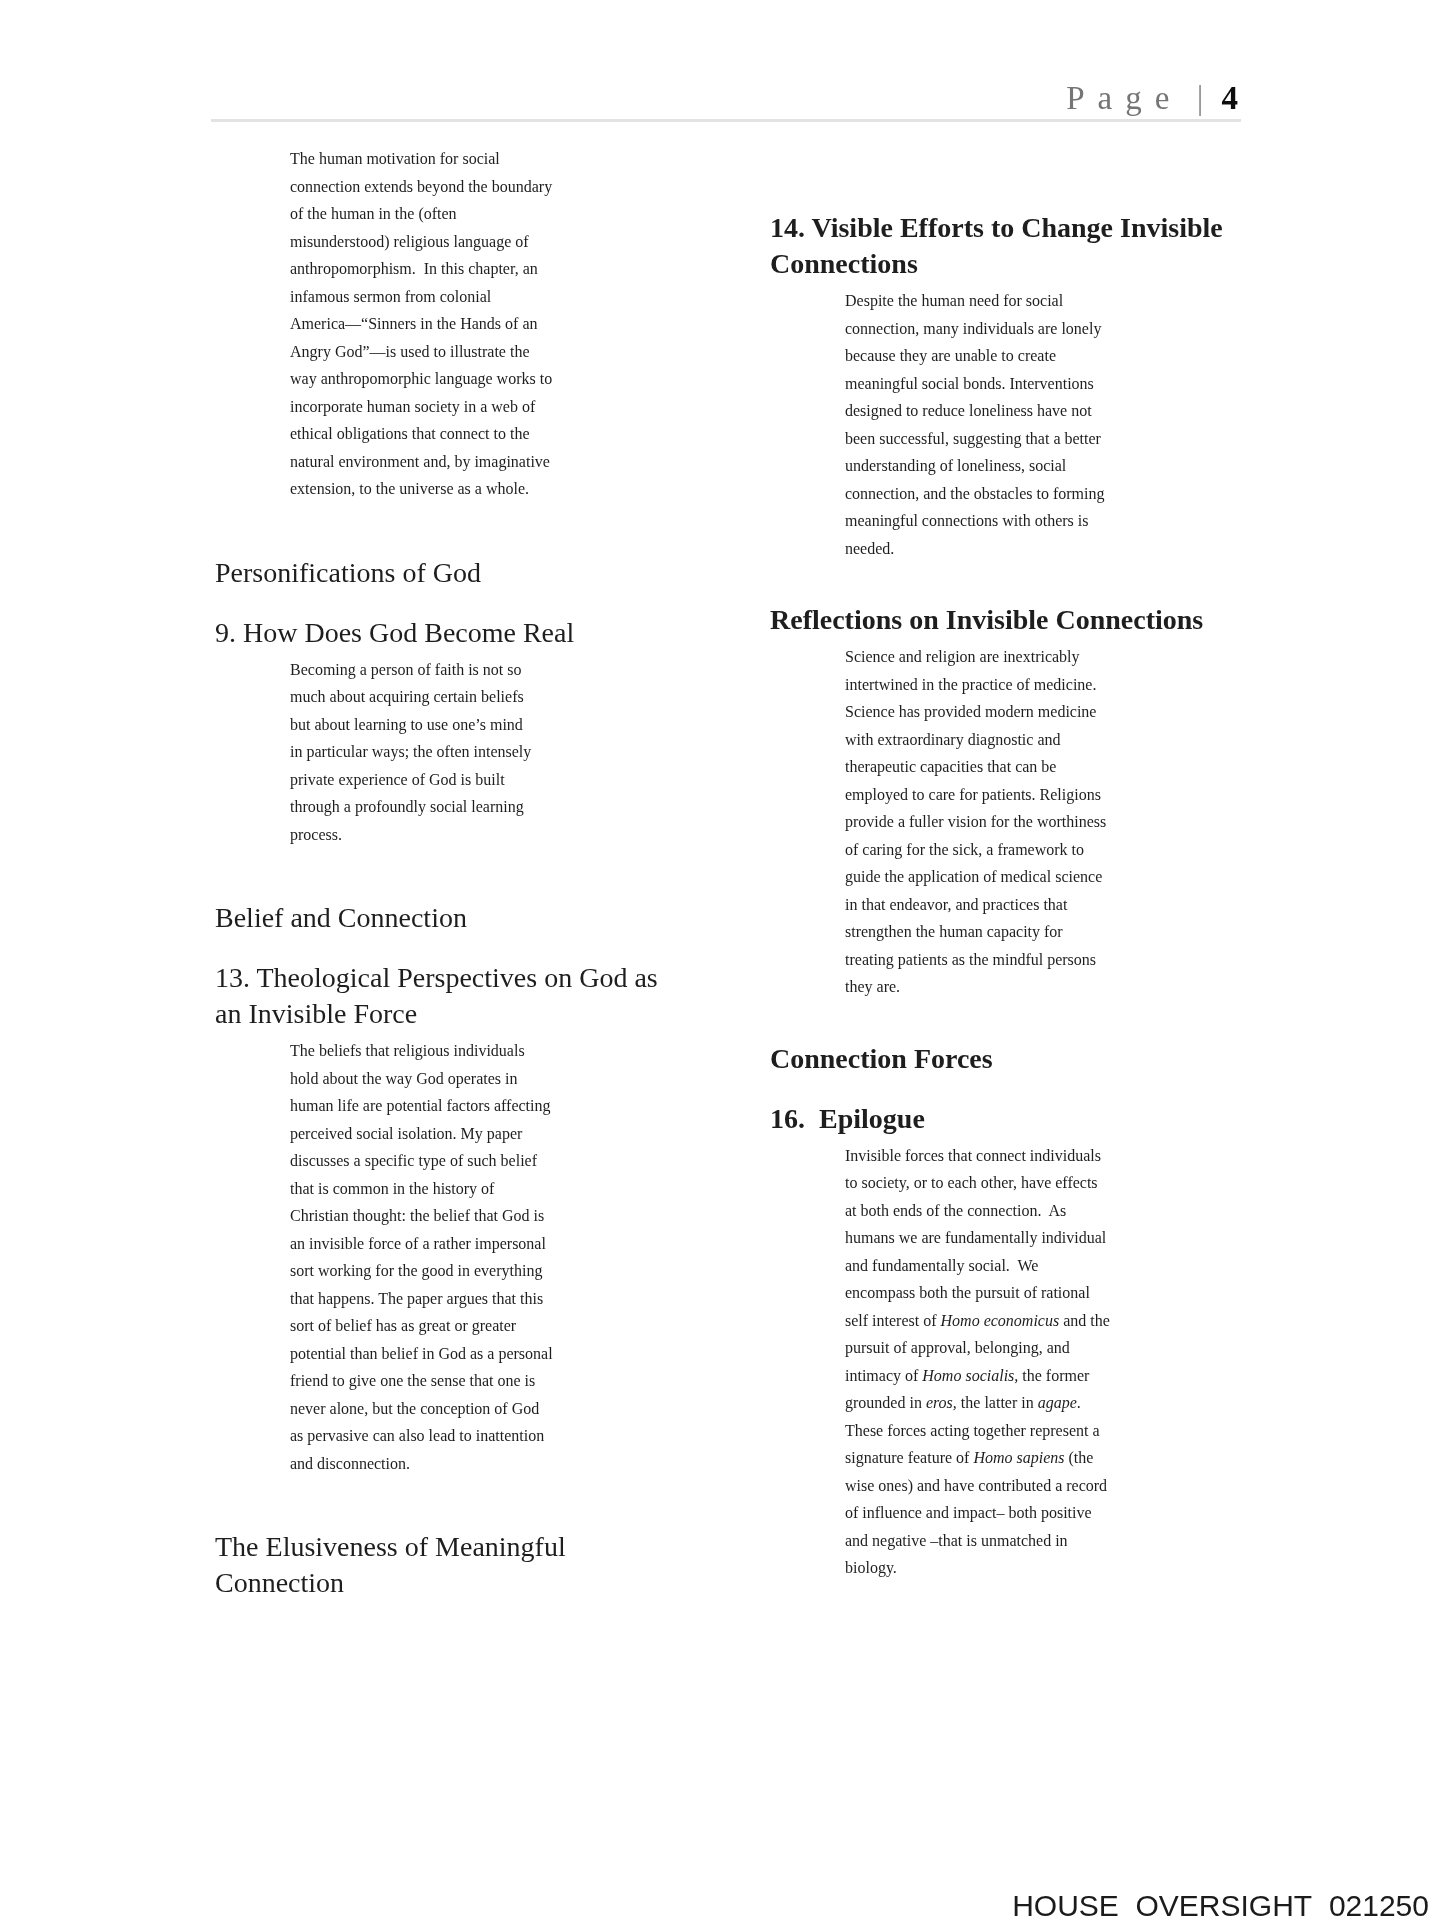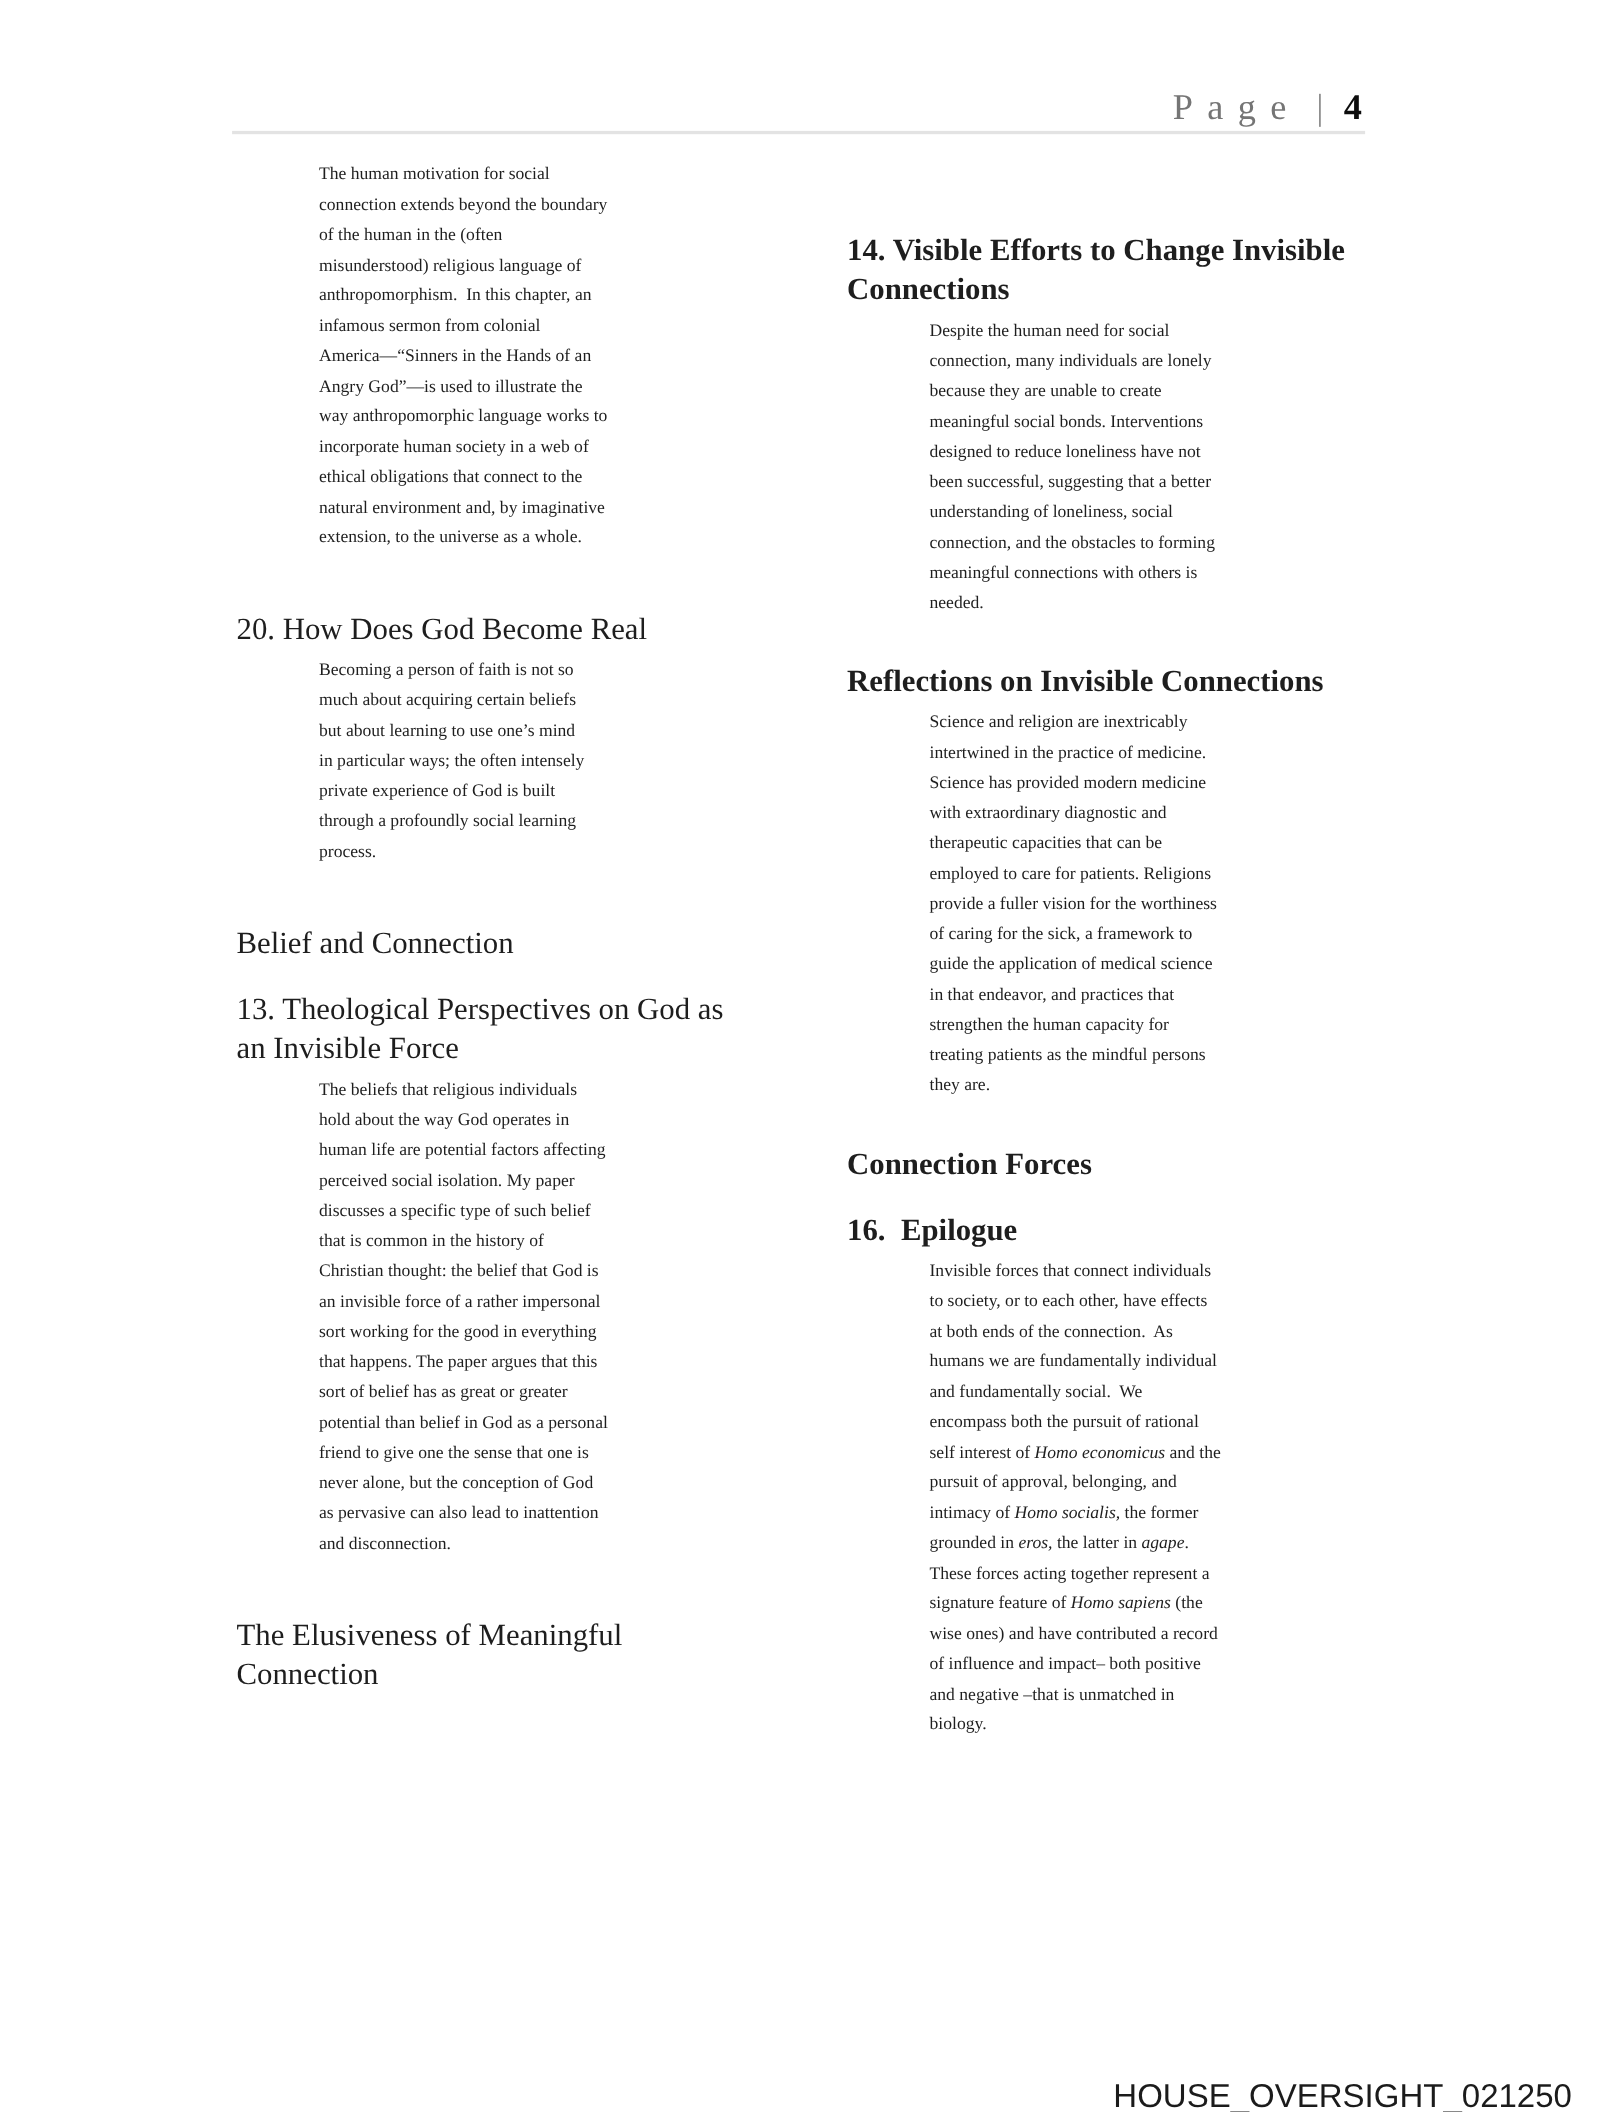--- a/index.html
+++ b/index.html
@@ -105,21 +105,22 @@
   <div class="page-header">
     <span class="pg-label">Page</span>
     <span class="pg-sep">|</span>
     <span class="pg-num">4</span>
   </div>
 
   <div class="header-rule"></div>
 
   <div class="col col-left">
     <p class="doc-para">The human motivation for social<br>connection extends beyond the boundary<br>of the human in the (often<br>misunderstood) religious language of<br>anthropomorphism.  In this chapter, an<br>infamous sermon from colonial<br>America—“Sinners in the Hands of an<br>Angry God”—is used to illustrate the<br>way anthropomorphic language works to<br>incorporate human society in a web of<br>ethical obligations that connect to the<br>natural environment and, by imaginative<br>extension, to the universe as a whole.</p>
-    <h2 class="doc-heading">20. How Does God Become Real</h2>
+    <h2 class="doc-heading">Personifications of God</h2>
+    <h2 class="doc-heading">9. How Does God Become Real</h2>
     <p class="doc-para">Becoming a person of faith is not so<br>much about acquiring certain beliefs<br>but about learning to use one’s mind<br>in particular ways; the often intensely<br>private experience of God is built<br>through a profoundly social learning<br>process.</p>
     <h2 class="doc-heading">Belief and Connection</h2>
     <h2 class="doc-heading">13. Theological Perspectives on God as<br>an Invisible Force</h2>
     <p class="doc-para">The beliefs that religious individuals<br>hold about the way God operates in<br>human life are potential factors affecting<br>perceived social isolation. My paper<br>discusses a specific type of such belief<br>that is common in the history of<br>Christian thought: the belief that God is<br>an invisible force of a rather impersonal<br>sort working for the good in everything<br>that happens. The paper argues that this<br>sort of belief has as great or greater<br>potential than belief in God as a personal<br>friend to give one the sense that one is<br>never alone, but the conception of God<br>as pervasive can also lead to inattention<br>and disconnection.</p>
     <h2 class="doc-heading">The Elusiveness of Meaningful<br>Connection</h2>
   </div>
 
   <div class="col col-right">
     <h2 class="doc-heading">14. Visible Efforts to Change Invisible<br>Connections</h2>
     <p class="doc-para">Despite the human need for social<br>connection, many individuals are lonely<br>because they are unable to create<br>meaningful social bonds. Interventions<br>designed to reduce loneliness have not<br>been successful, suggesting that a better<br>understanding of loneliness, social<br>connection, and the obstacles to forming<br>meaningful connections with others is<br>needed.</p>

